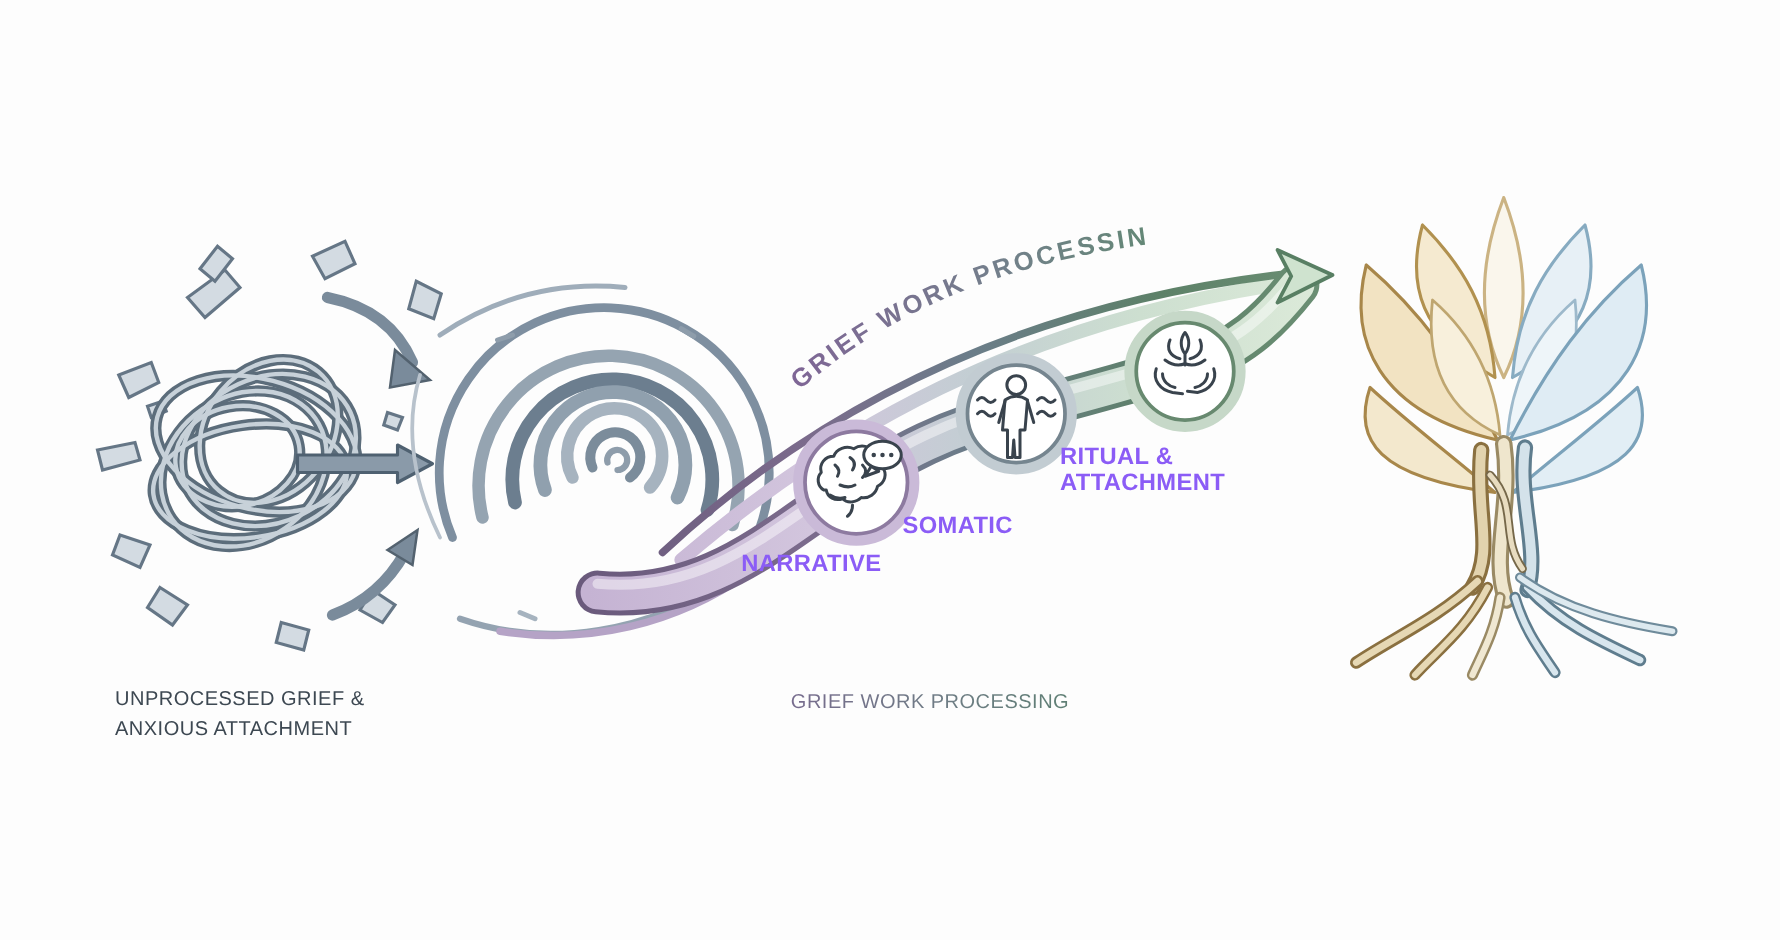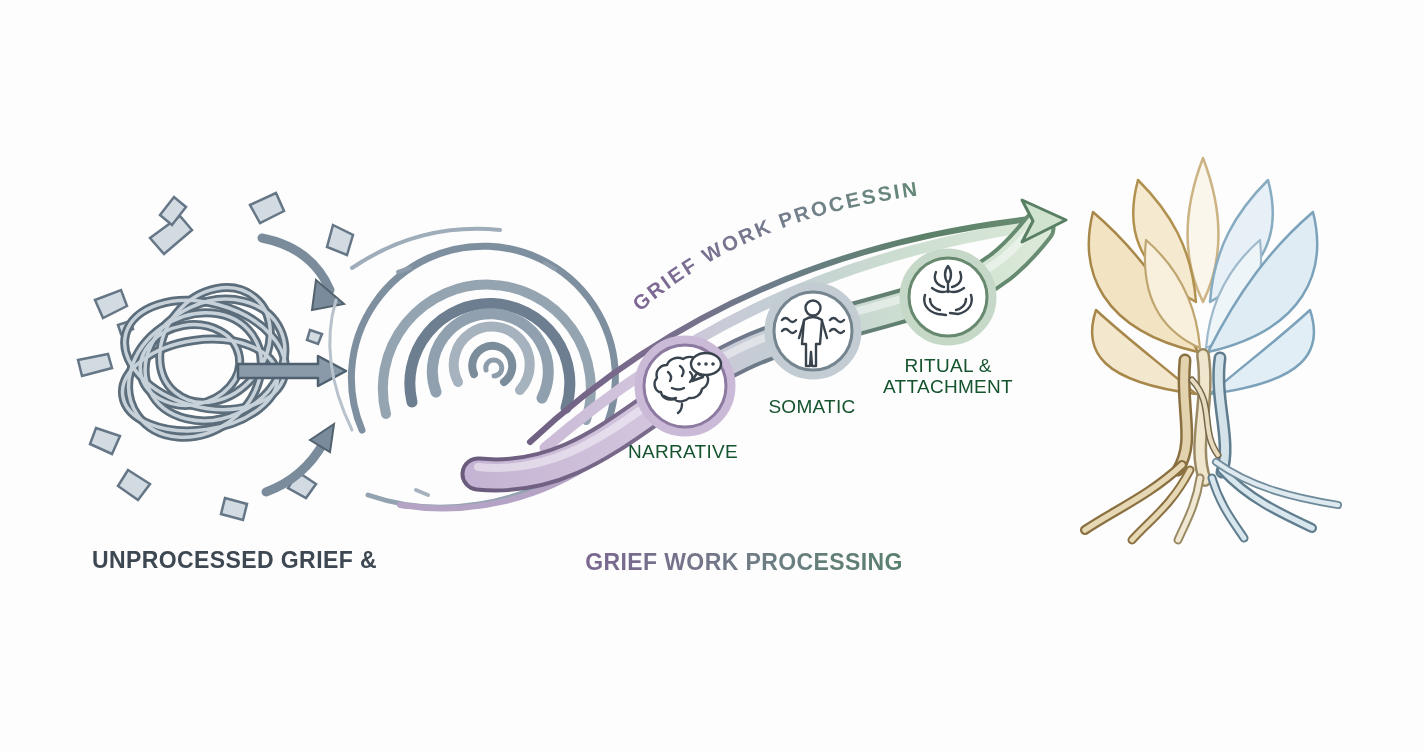--- a/index.html
+++ b/index.html
@@ -7,48 +7,47 @@
     width:1424px;height:752px;
     background:#fdfdfd;
     font-family:"Liberation Sans", sans-serif;
     position:relative;
     overflow:hidden;
   }
   .canvas-wrap{position:absolute;inset:0;}
   svg{position:absolute;left:0;top:0;}
   .lbl{
     position:absolute;
-    font-weight:700;
+    font-weight:400;
     letter-spacing:.4px;
     line-height:24px;
-    font-size:23px;
+    font-size:16px;
     color:#3d4852;
   }
   .lbl-left{left:92px;top:548px;text-align:left;width:320px;}
   .lbl-center{
     left:574px;top:550px;width:340px;text-align:center;
     background:linear-gradient(90deg,#7b6492 0%,#6e7d84 55%,#55806a 100%);
     -webkit-background-clip:text;background-clip:text;color:transparent;
   }
   .lbl-right{
     left:1030px;top:548px;width:340px;text-align:center;
     background:linear-gradient(90deg,#ac8838 0%,#a58c4c 45%,#4d7d94 100%);
     -webkit-background-clip:text;background-clip:text;color:transparent;
   }
   .node-lbl{
     position:absolute;
-    font-weight:400;
+    font-weight:700;
     font-size:19px;
     line-height:21px;
-    color:#14532d;
-    text-align:center;
+    color:#8b5cf6;
     letter-spacing:.3px;
   }
   .node-lbl-narrative{left:593px;top:441px;width:180px;}
-  .node-lbl-somatic{left:722px;top:396px;width:180px;}
+  .node-lbl-somatic{left:722px;top:410px;width:180px;}
   .node-lbl-ritual{left:848px;top:355px;width:200px;}
 </style>
 </head>
 <body>
 
 <div class="canvas-wrap">
 
 <svg width="1424" height="752" viewBox="0 0 1424 752">
   <defs>
     <linearGradient id="flowGrad" gradientUnits="userSpaceOnUse" x1="630" y1="0" x2="1060" y2="0">
@@ -251,20 +250,21 @@
 
 <div class="node-lbl node-lbl-narrative">NARRATIVE</div>
 <div class="node-lbl node-lbl-somatic">SOMATIC</div>
 <div class="node-lbl node-lbl-ritual">
   <div>RITUAL &amp;</div>
   <div>ATTACHMENT</div>
 </div>
 
 <div class="lbl lbl-left">
   <div>UNPROCESSED GRIEF &amp;</div>
+  <div>ANXIOUS ATTACHMENT</div>
 </div>
 
 <div class="lbl lbl-center">GRIEF WORK PROCESSING</div>
 
 <div class="lbl lbl-right">
 </div>
 
 </div>
 
 </body></html>

